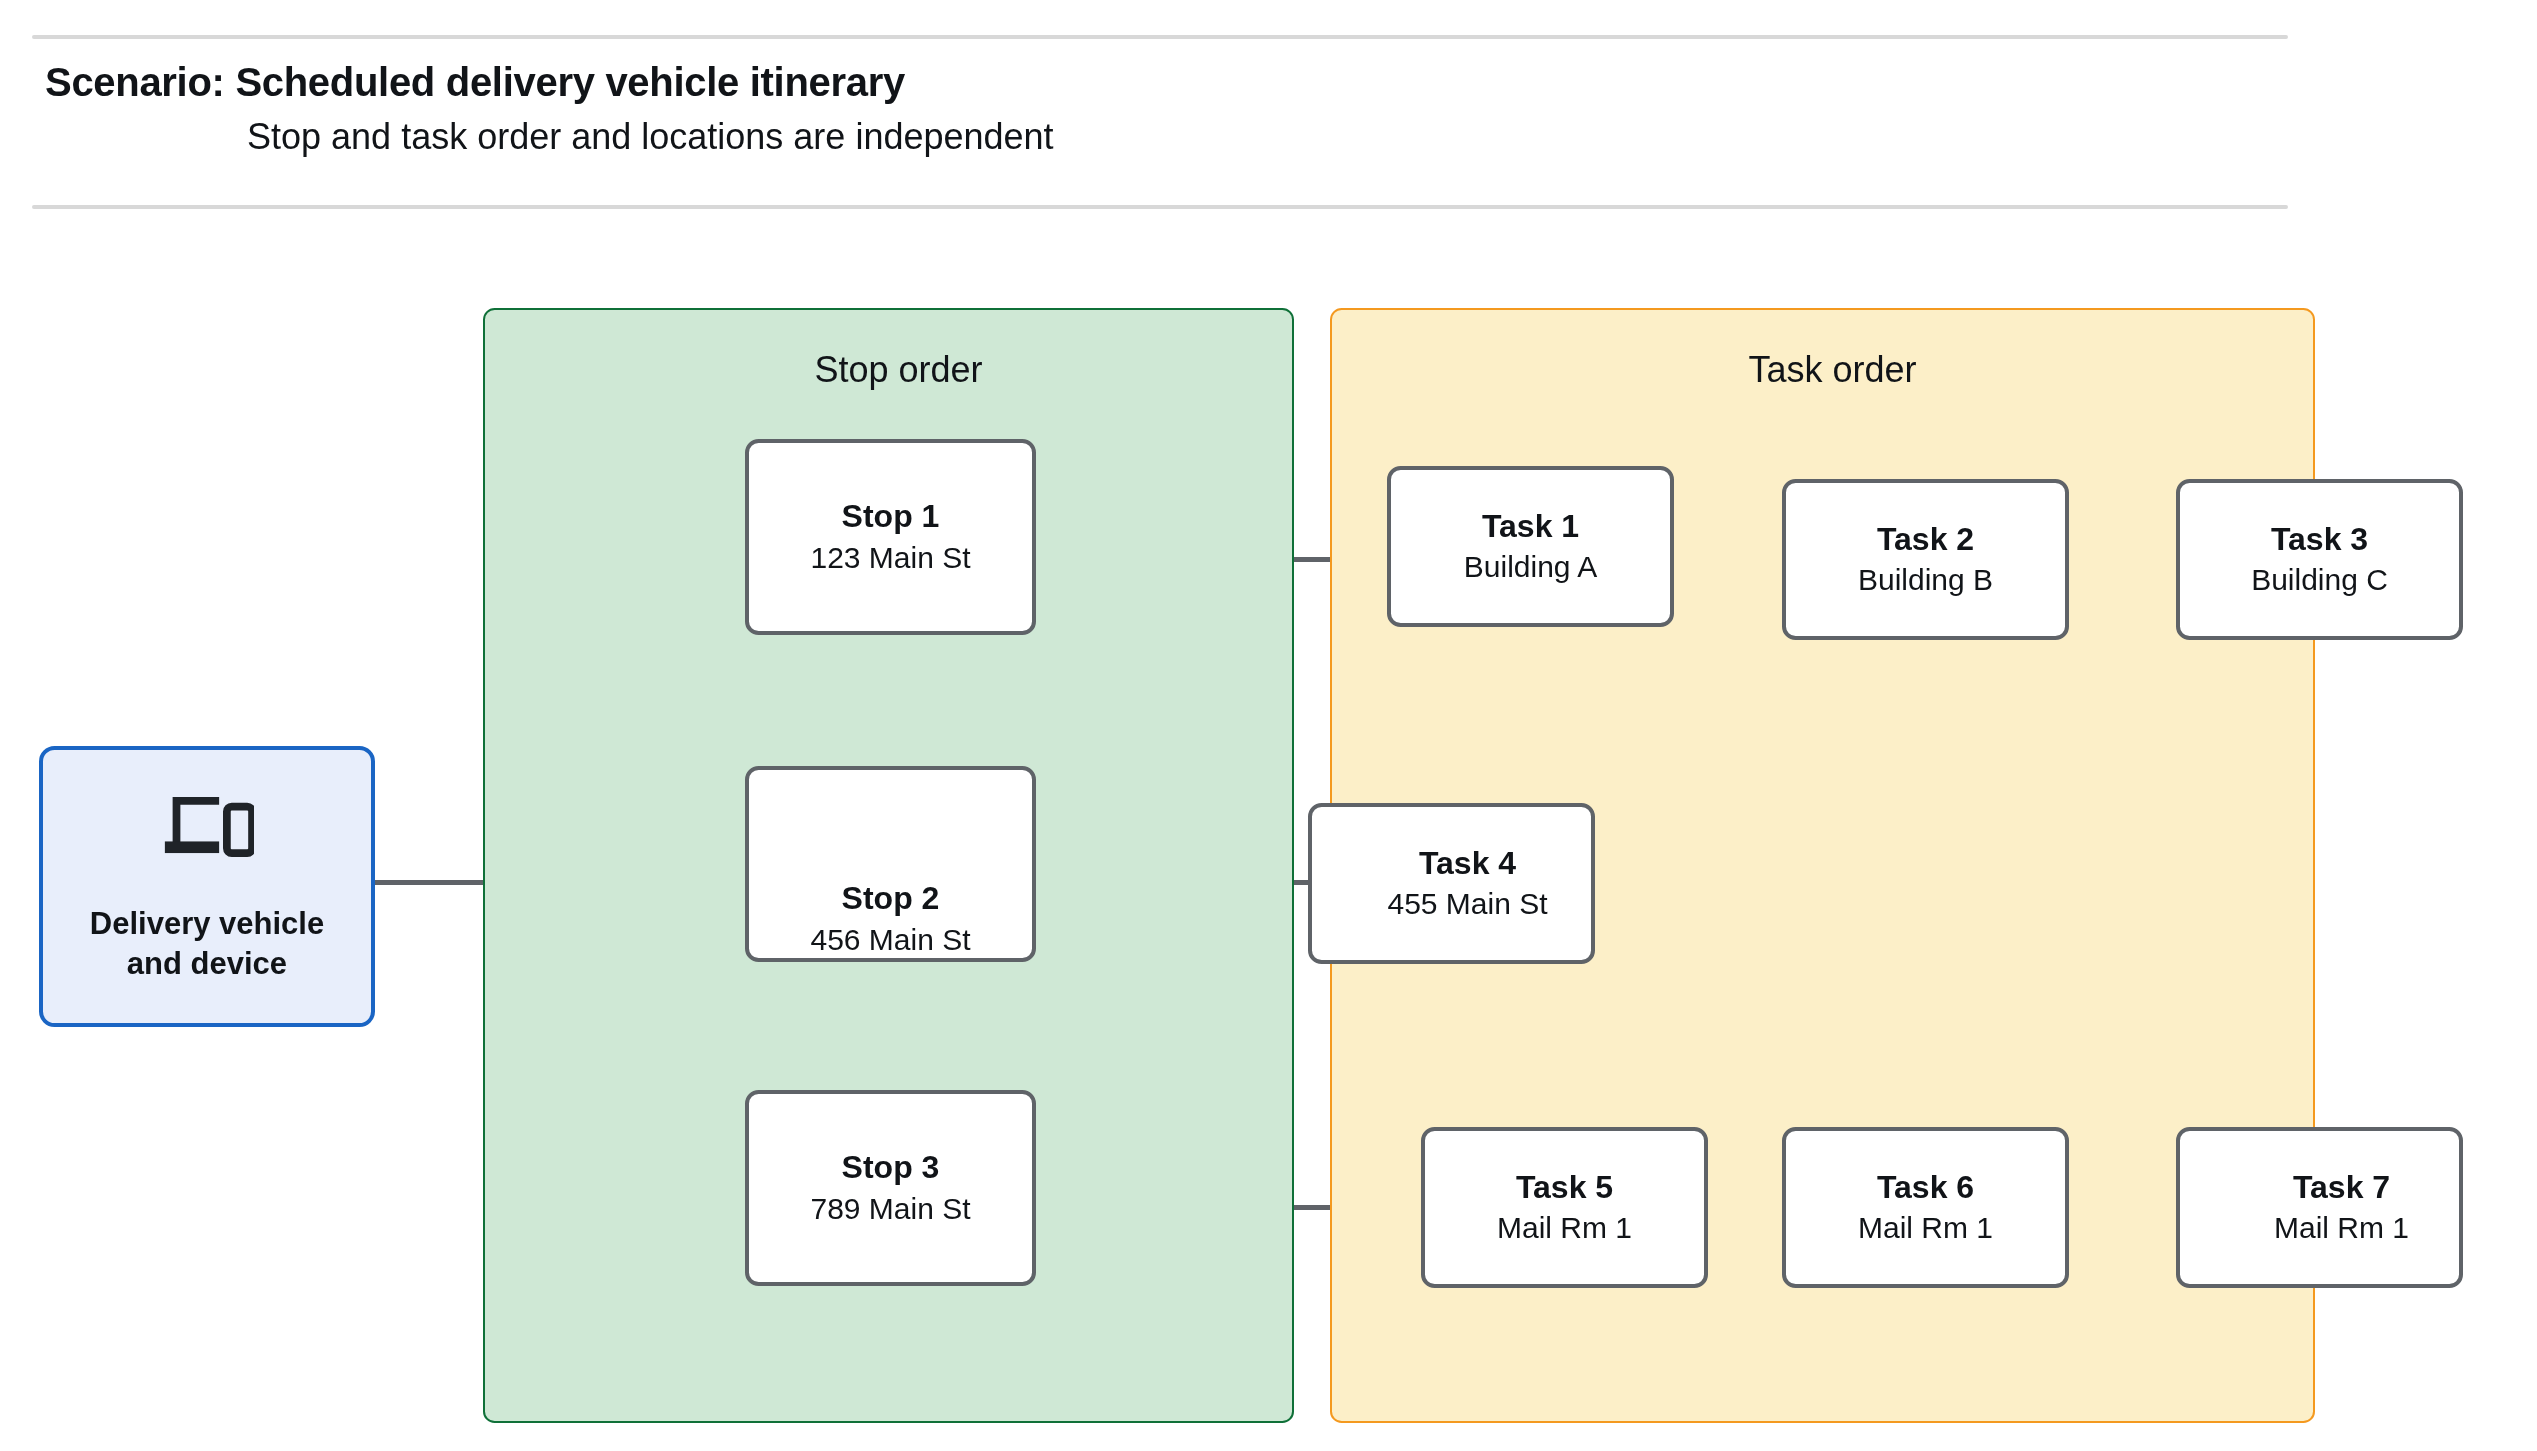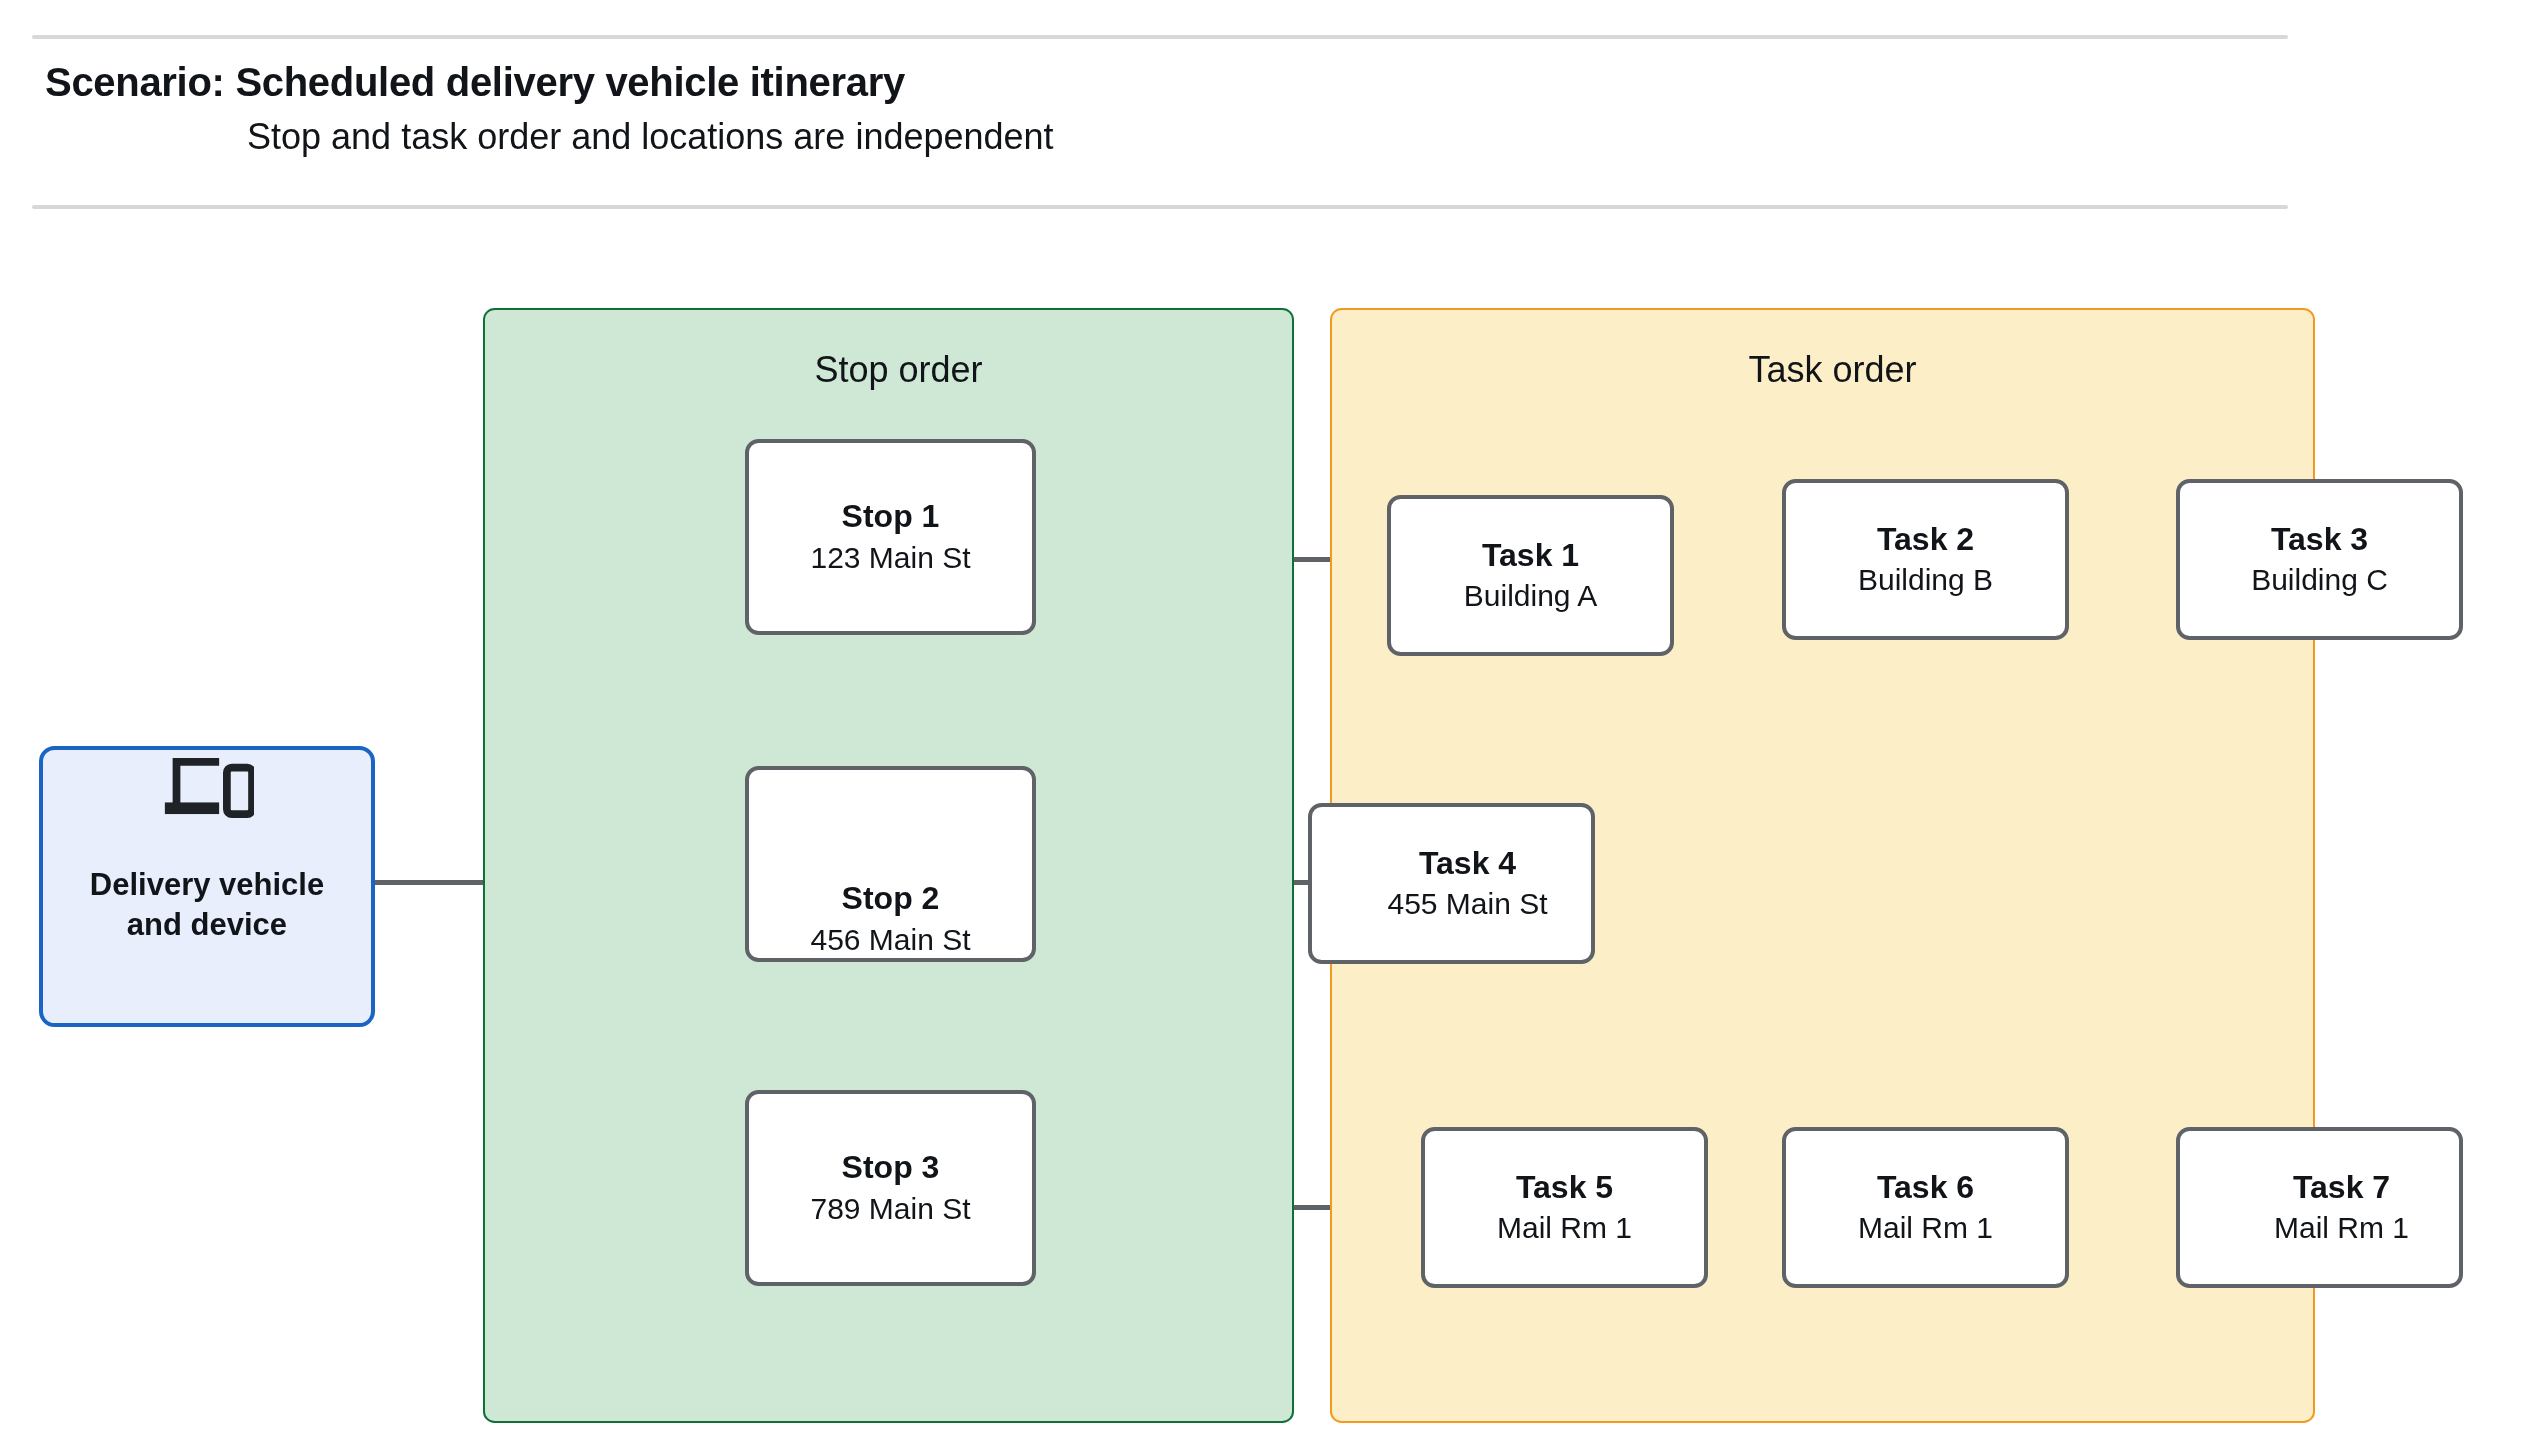--- a/index.html
+++ b/index.html
@@ -30,33 +30,33 @@
         display:flex;flex-direction:column;align-items:center;justify-content:center;}
   .node .t1{font-size:32px;font-weight:bold;line-height:1.15;}
   .node .t2{font-size:30px;font-weight:normal;line-height:1.2;margin-top:4.8px;}
 
   .stop-node{left:745px;width:291px;height:196px;}
   #stop-1{top:439px;}
   #stop-2{top:766px;justify-content:flex-end;}
   #stop-3{top:1090px;}
 
   .task-node{width:287px;height:161px;}
-  #task-1{left:1387px;top:495px;}
+  #task-1{left:1387px;top:466px;}
   #task-2{left:1782px;top:479px;}
   #task-3{left:2176px;top:479px;}
   #task-4{left:1308px;top:803px;padding-left:32px;}
   #task-5{left:1387px;top:1127px;margin-left:34px;}
   #task-6{left:1782px;top:1127px;}
   #task-7{left:2176px;top:1127px;padding-left:44px;}
 
   
   #vehicle-node{position:absolute;left:39px;top:746px;width:336px;height:281px;
                 box-sizing:border-box;background:#e8eefb;border:4.8px solid #1a65c4;
                 border-radius:15.5px;display:flex;flex-direction:column;
-                align-items:center;}
+                align-items:center;justify-content:center;}
   #devices-icon{width:93px;height:70px;margin-bottom:45px;}
   #vehicle-label{font-size:31px;font-weight:bold;line-height:1.3;text-align:center;}
 
   
   .conn{position:absolute;background:#5f6368;}
   .h{height:4.8px;}
   .v{width:4.8px;}
 </style>
 </head>
 <body>

